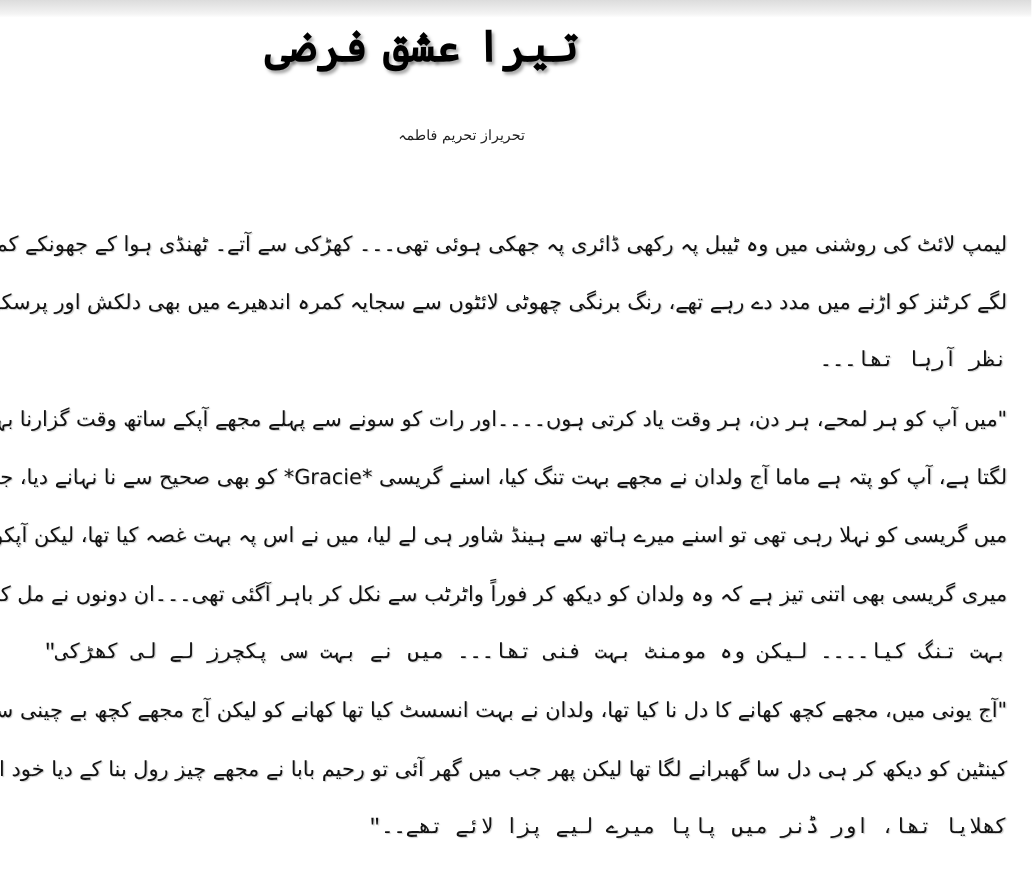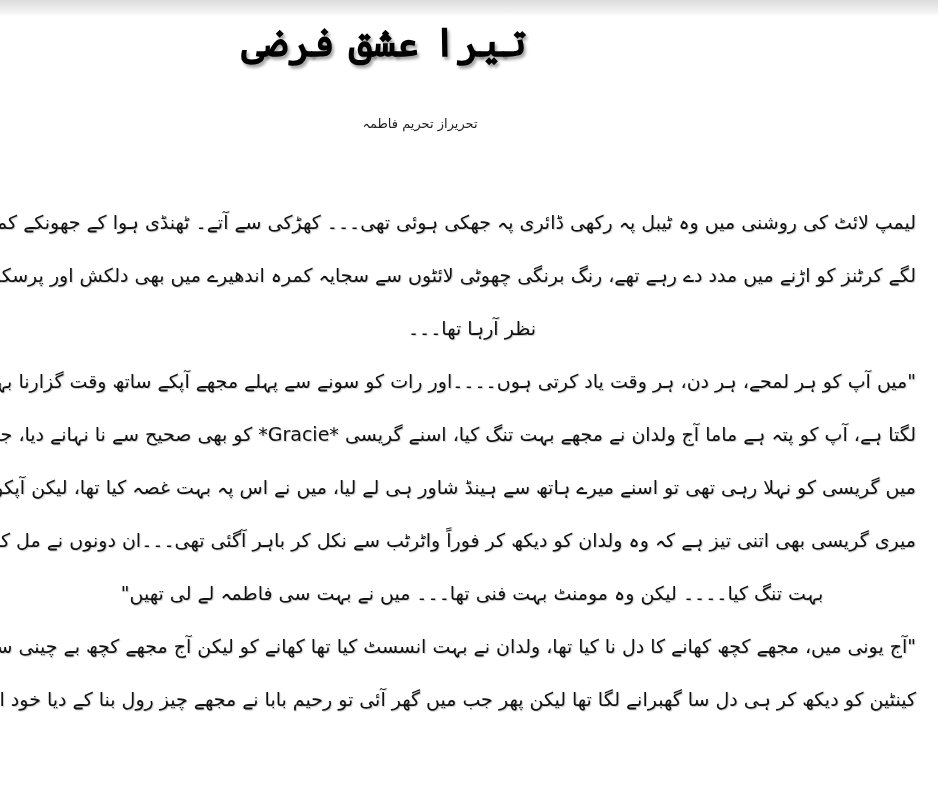--- a/index.html
+++ b/index.html
@@ -65,36 +65,37 @@
       font-size: 19px;
       line-height: 53px;
       white-space: nowrap;
       color: #111;
       text-shadow: 1px 1px 1px rgba(0,0,0,0.2);
     }
     .line.justify {
       text-align: justify;
       text-align-last: justify;
     }
-    .line.short { text-align: center; }
+    .line.short { text-align: right; font-family: Liberation Mono, monospace; }
   </style>
 </head>
 <body>
 
 <div class="top-shade"></div>
 
 <div class="page">
   <div class="title">تیرا عشق فرضی</div>
   <div class="byline">تحریراز تحریم فاطمہ</div>
 
   <div class="body-text">
     <div class="line justify">لیمپ لائٹ کی روشنی میں وہ ٹیبل پہ رکھی ڈائری پہ جھکی ہوئی تھی۔۔۔ کھڑکی سے آتے۔ ٹھنڈی ہوا کے جھونکے کمرے میں</div>
     <div class="line justify">لگے کرٹنز کو اڑنے میں مدد دے رہے تھے، رنگ برنگی چھوٹی لائٹوں سے سجایہ کمرہ اندھیرے میں بھی دلکش اور پرسکون</div>
     <div class="line short">نظر آرہا تھا۔۔۔</div>
     <div class="line justify">"میں آپ کو ہر لمحے، ہر دن، ہر وقت یاد کرتی ہوں۔۔۔۔اور رات کو سونے سے پہلے مجھے آپکے ساتھ وقت گزارنا بہت اچھا</div>
     <div class="line justify">لگتا ہے، آپ کو پتہ ہے ماما آج ولدان نے مجھے بہت تنگ کیا، اسنے گریسی *Gracie* کو بھی صحیح سے نا نہانے دیا، جب</div>
     <div class="line justify">میں گریسی کو نہلا رہی تھی تو اسنے میرے ہاتھ سے ہینڈ شاور ہی لے لیا، میں نے اس پہ بہت غصہ کیا تھا، لیکن آپکو پتہ ہے</div>
     <div class="line justify">میری گریسی بھی اتنی تیز ہے کہ وہ ولدان کو دیکھ کر فوراً واٹرٹب سے نکل کر باہر آگئی تھی۔۔۔ان دونوں نے مل کر آج مجھے</div>
-    <div class="line short">بہت تنگ کیا۔۔۔۔ لیکن وہ مومنٹ بہت فنی تھا۔۔۔ میں نے بہت سی فاطمہ لے لی تھیں"</div>
+    <div class="line short">بہت تنگ کیا۔۔۔۔ لیکن وہ مومنٹ بہت فنی تھا۔۔۔ میں نے بہت سی پکچرز لے لی کھڑکی"</div>
     <div class="line justify">"آج یونی میں، مجھے کچھ کھانے کا دل نا کیا تھا، ولدان نے بہت انسسٹ کیا تھا کھانے کو لیکن آج مجھے کچھ بے چینی سی تھی،</div>
     <div class="line justify">کینٹین کو دیکھ کر ہی دل سا گھبرانے لگا تھا لیکن پھر جب میں گھر آئی تو رحیم بابا نے مجھے چیز رول بنا کے دیا خود اپنے ہاتھوں سے</div>
+    <div class="line short">کھلایا تھا، اور ڈنر میں پاپا میرے لیے پزا لائے تھے۔۔"</div>
   </div>
 </div>
 
 </body></html>

